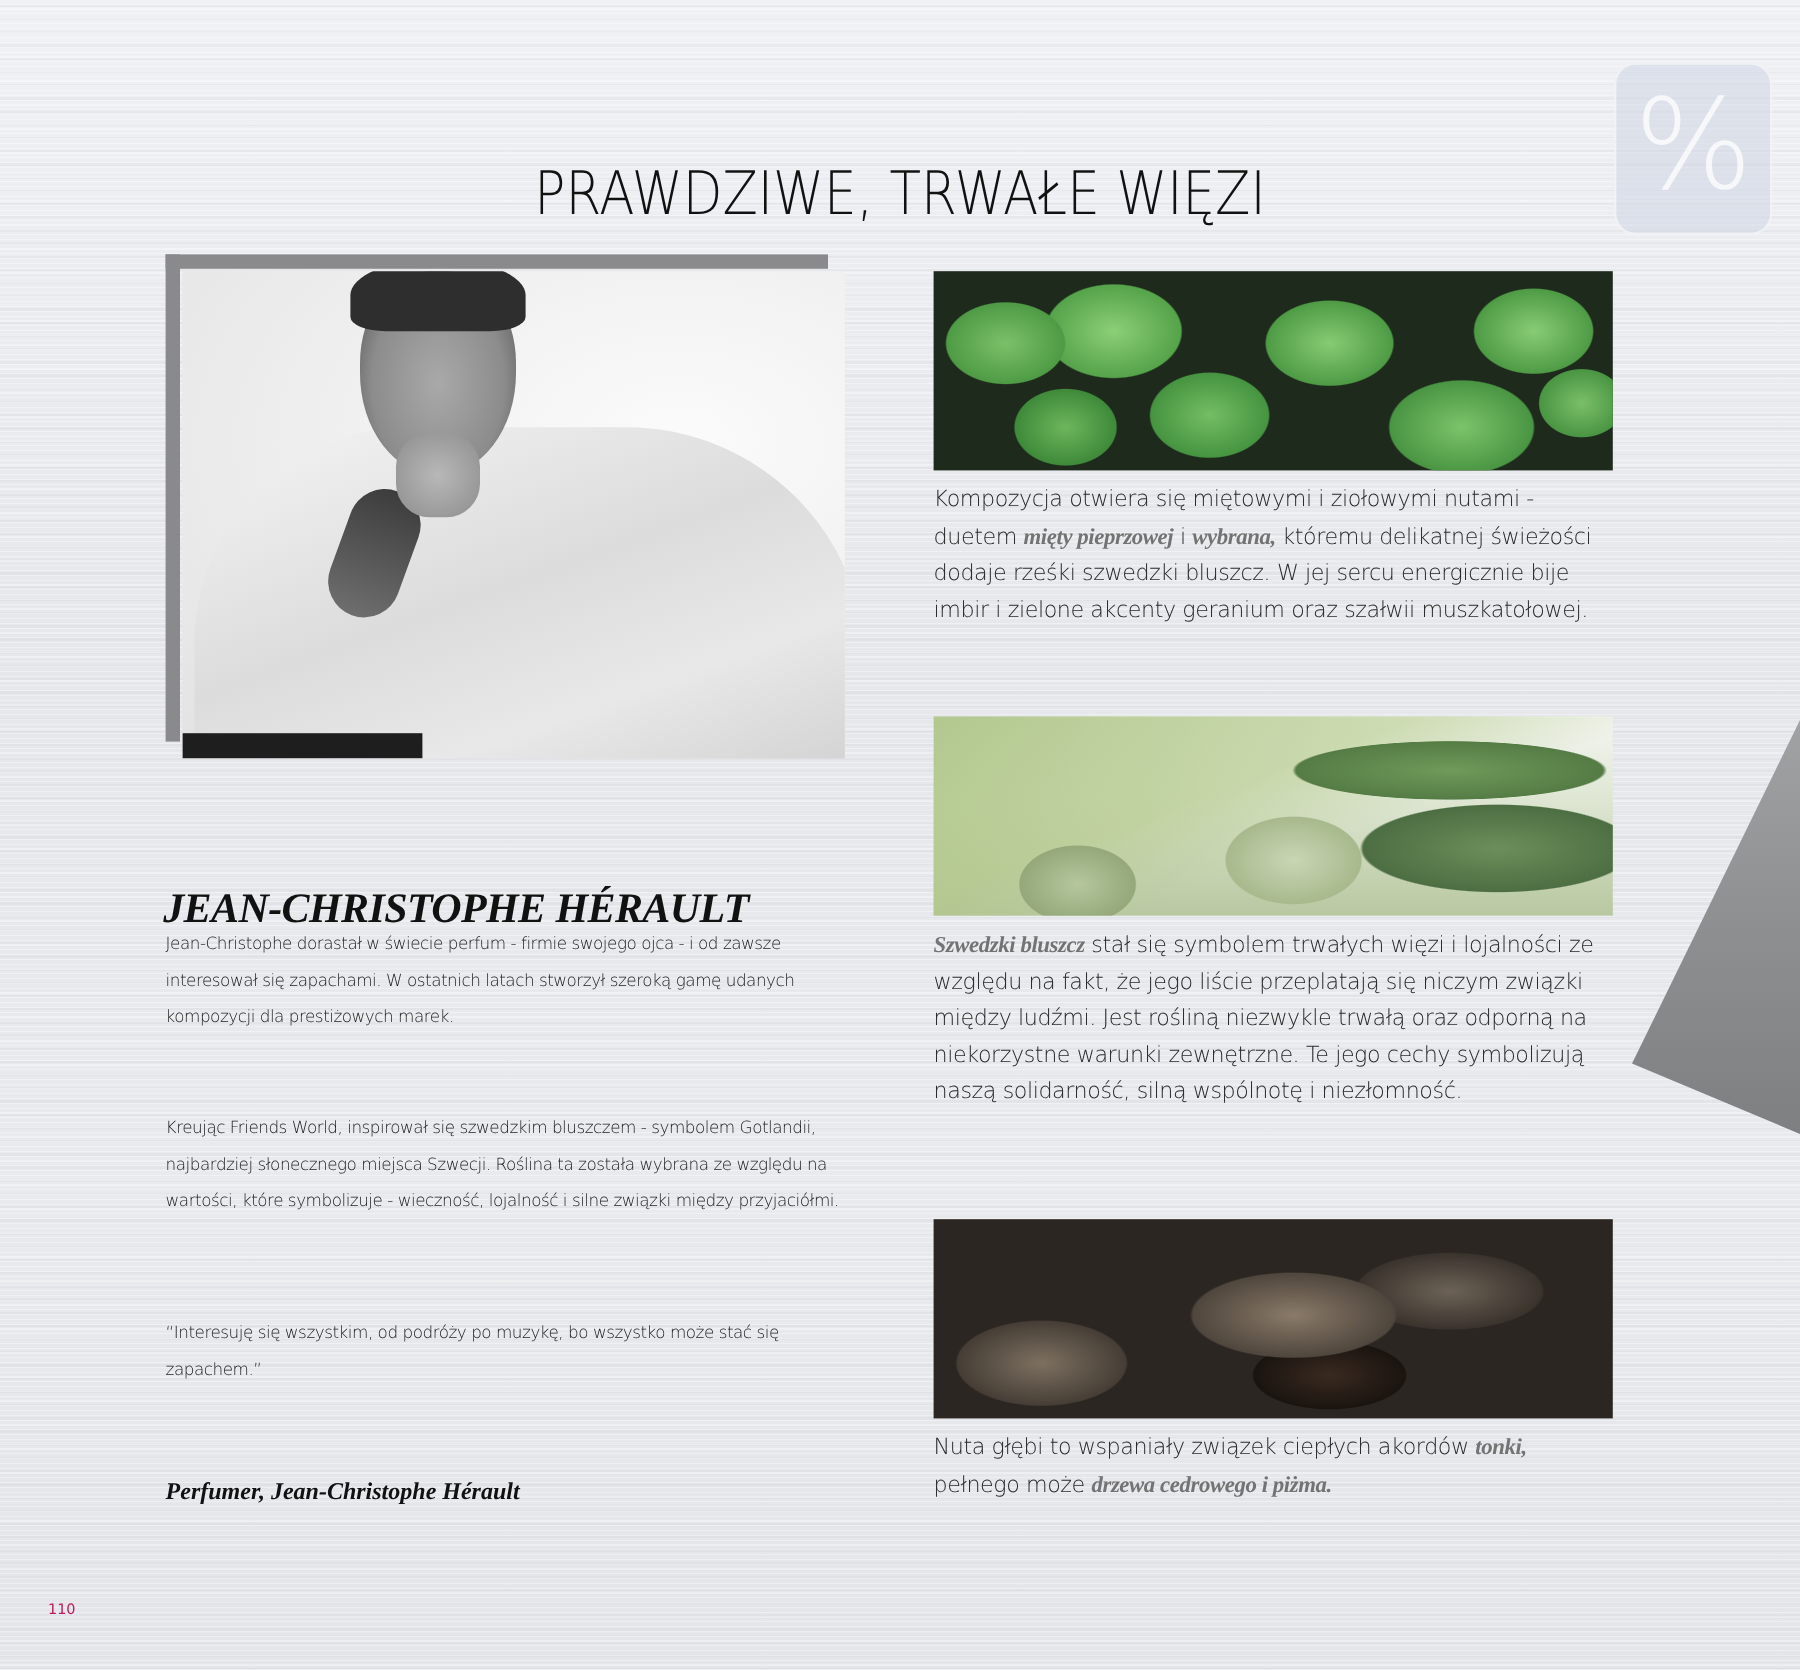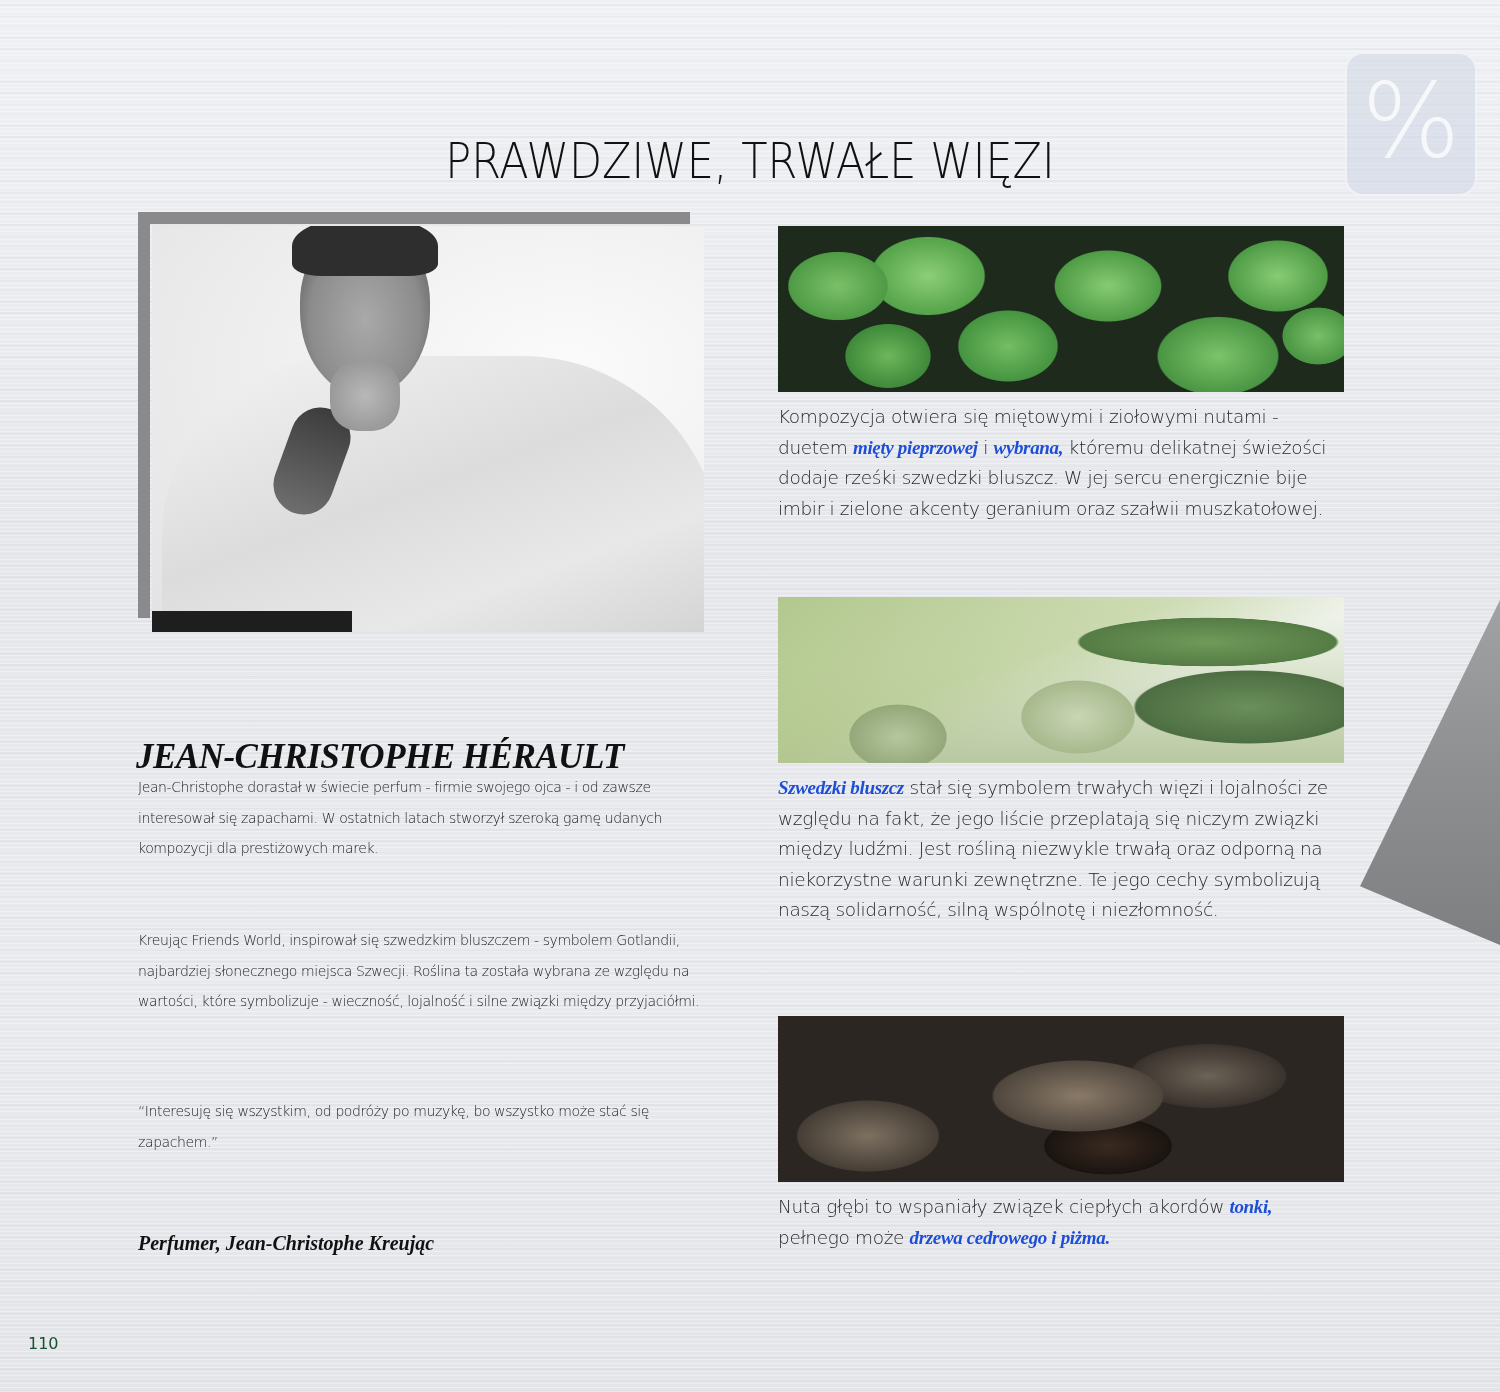--- a/index.html
+++ b/index.html
@@ -75,21 +75,21 @@
     .bio p { margin: 0; }
     .bio1 { top: 772px; }
     .bio2 { top: 925px; }
     .quote { top: 1096px; }
     .signature {
       position: absolute; left: 138px; top: 1232px;
       font-family: "Liberation Serif", "DejaVu Serif", serif; font-style: italic; font-weight: bold;
       font-size: 20px; color: #111;
     }
     .page-num {
-      position: absolute; left: 28px; top: 1334px; font-size: 16px; color: #14532d;
+      position: absolute; left: 40px; top: 1334px; font-size: 12px; color: #be185d;
       font-family: "DejaVu Sans", sans-serif;
     }
     
     .ing-img { position: absolute; left: 778px; width: 566px; height: 166px; overflow: hidden; }
     .img-mint { top: 226px;
       background:
         radial-gradient(ellipse 70px 48px at 60px 60px, #7bc069 0%, #4f9b45 70%, transparent 72%),
         radial-gradient(ellipse 80px 55px at 150px 50px, #8ccf77 0%, #55a34a 70%, transparent 72%),
         radial-gradient(ellipse 60px 45px at 110px 130px, #6db65c 0%, #3f8a3a 70%, transparent 72%),
         radial-gradient(ellipse 70px 50px at 230px 120px, #74be63 0%, #469441 70%, transparent 72%),
@@ -116,21 +116,21 @@
         radial-gradient(ellipse 90px 40px at 330px 130px, #3a2a20 0%, #1a1410 70%, transparent 72%),
         #2b2622;
     }
     .ing-text {
       position: absolute; left: 778px; width: 570px;
       font-family: "DejaVu Sans", sans-serif; font-weight: 200; font-size: 18.5px; line-height: 30.5px;
       color: #2a2a2a; letter-spacing: -0.35px;
     }
     .ing-text .em {
       font-family: "Liberation Serif", "DejaVu Serif", serif; font-style: italic; font-weight: bold;
-      color: #1d4ed8; font-size: 19px;
+      color: #737373; font-size: 19px;
     }
     .t-mint { top: 402px; }
     .t-sage { top: 773px; }
     .t-tonka { top: 1192px; }
     .deco-triangle {
       position: absolute; left: 1360px; top: 600px; width: 140px; height: 345px;
       background: linear-gradient(180deg, #a0a2a4 0%, #8d8f91 50%, #7d7f81 100%);
       clip-path: polygon(100% 0%, 100% 100%, 0% 83%);
     }
   </style>
@@ -158,21 +158,21 @@
 
 <div class="bio bio1">
   <p>Jean-Christophe dorastał w świecie perfum - firmie swojego ojca - i od zawsze interesował się zapachami. W ostatnich latach stworzył szeroką gamę udanych kompozycji dla prestiżowych marek.</p>
 </div>
 <div class="bio bio2">
   <p>Kreując Friends World, inspirował się szwedzkim bluszczem - symbolem Gotlandii, najbardziej słonecznego miejsca Szwecji. Roślina ta została wybrana ze względu na wartości, które symbolizuje - wieczność, lojalność i silne związki między przyjaciółmi.</p>
 </div>
 <div class="bio quote">
   <p>“Interesuję się wszystkim, od podróży po muzykę, bo wszystko może stać się zapachem.”</p>
 </div>
-<div class="signature">Perfumer, Jean-Christophe Kreując</div>
+<div class="signature">Perfumer, Jean-Christophe Hérault</div>
 
 <div class="ing-img img-mint"></div>
 <div class="ing-text t-mint">
   <span>Kompozycja otwiera się miętowymi i ziołowymi nutami - duetem </span><span class="em">mięty pieprzowej</span><span> i </span><span class="em">wybrana,</span><span> któremu delikatnej świeżości dodaje rześki szwedzki bluszcz. W jej sercu energicznie bije imbir i zielone akcenty geranium oraz szałwii muszkatołowej.</span>
 </div>
 
 <div class="ing-img img-sage"></div>
 <div class="ing-text t-sage">
   <span class="em">Szwedzki bluszcz</span><span> stał się symbolem trwałych więzi i lojalności ze względu na fakt, że jego liście przeplatają się niczym związki między ludźmi. Jest rośliną niezwykle trwałą oraz odporną na niekorzystne warunki zewnętrzne. Te jego cechy symbolizują naszą solidarność, silną wspólnotę i niezłomność.</span>
 </div>

